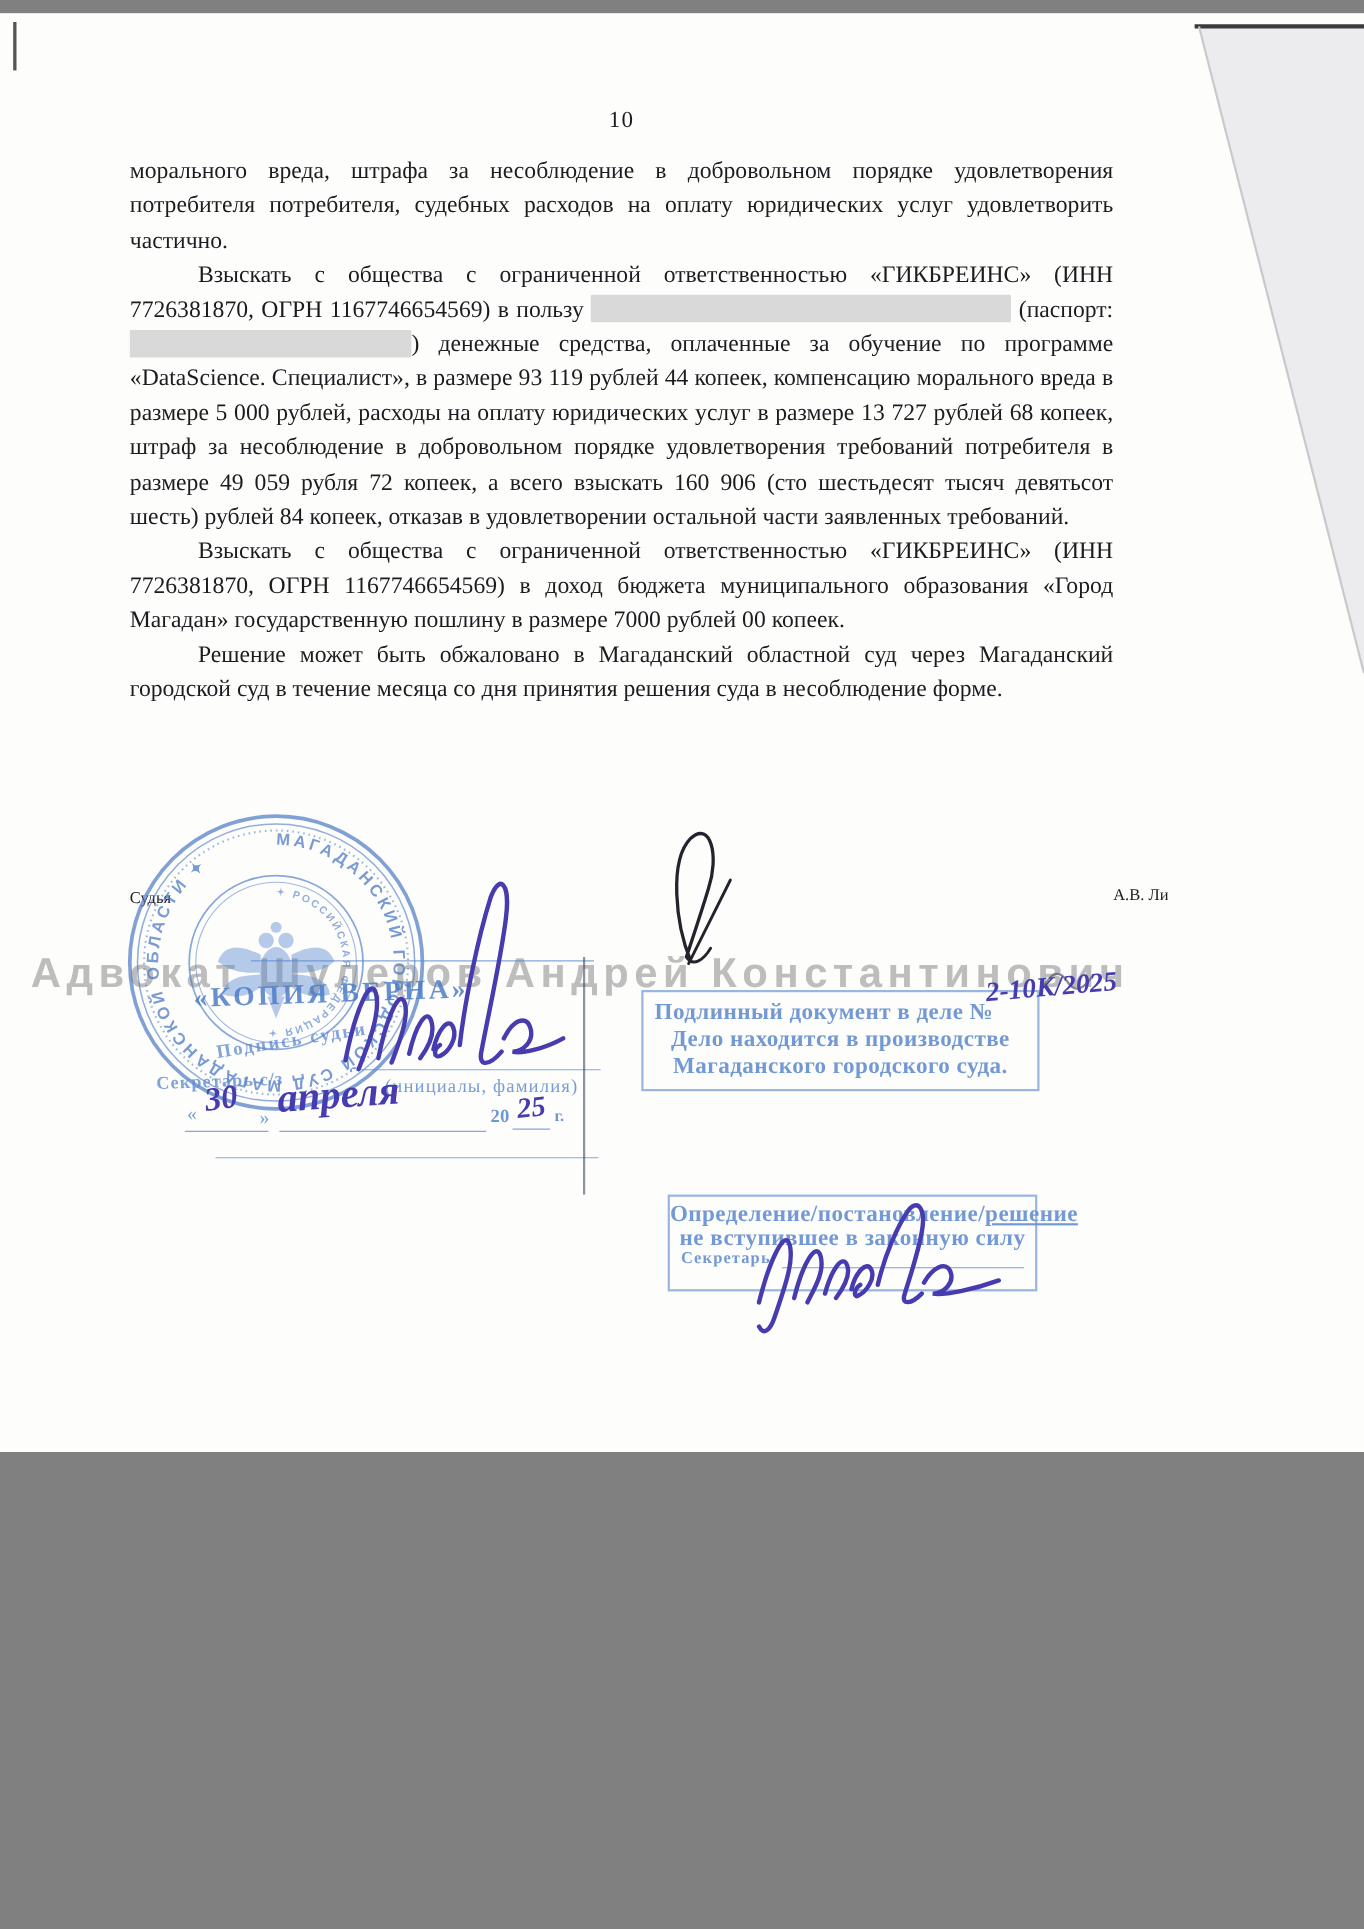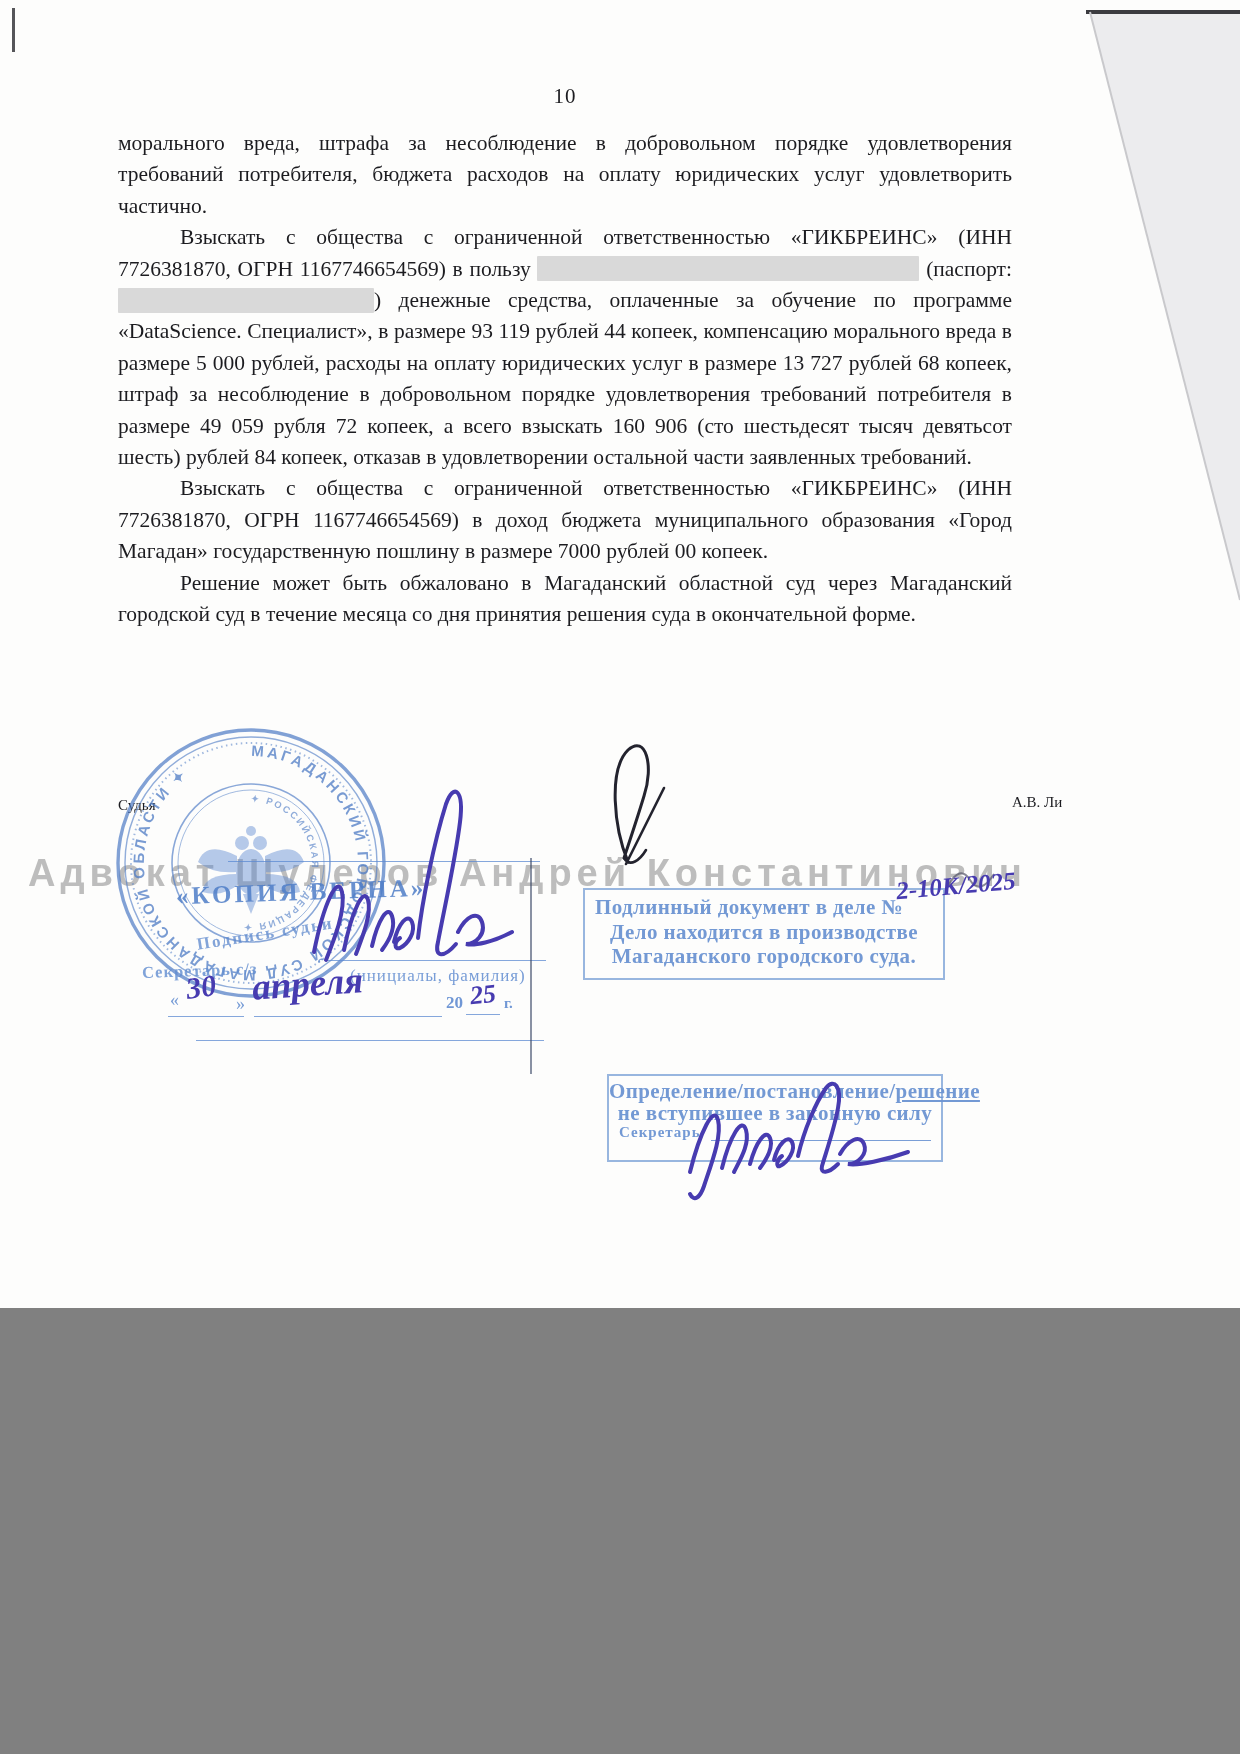--- a/index.html
+++ b/index.html
@@ -1,17 +1,17 @@
 <!DOCTYPE html>
 <html><head>
 <meta charset="utf-8">
 <style>
   html,body{margin:0;padding:0;background:#808080;}
   .page{
-    position:relative;width:1240px;height:1308px;margin:0 auto;
+    position:relative;width:1240px;height:1308px;margin:12px auto;
     background:#fdfdfc;overflow:hidden;
     font-family:"Liberation Serif","DejaVu Serif",serif;color:#1c1c20;
   }
   .abs{position:absolute;}
   .pagenum{left:118px;top:84px;width:894px;text-align:center;font-size:21px;letter-spacing:1px;}
   .textblock{left:118px;top:128px;width:894px;}
   .textblock p{
     margin:0;font-size:21.5px;line-height:31.4px;text-align:justify;
   }
   .textblock p.ind{text-indent:62px;}
@@ -62,24 +62,24 @@
     <polygon points="1090,12 1240,12 1240,600" fill="#ececee"></polygon>
     <line x1="1086" y1="12" x2="1240" y2="12" stroke="#3b3b3f" stroke-width="4"></line>
     <line x1="1090" y1="12" x2="1240" y2="600" stroke="#c9c9cc" stroke-width="2"></line>
   </svg>
 
   <div class="abs" style="left:12px;top:8px;width:3px;height:44px;background:#2a2a30;opacity:.8"></div>
 
   <div class="abs pagenum">10</div>
 
   <div class="abs textblock">
-    <p>морального вреда, штрафа за несоблюдение в добровольном порядке удовлетворения требований потребителя, бюджета расходов на оплату юридических услуг удовлетворить частично.</p>
+    <p>морального вреда, штрафа за несоблюдение в добровольном порядке удовлетворения потребителя потребителя, судебных расходов на оплату юридических услуг удовлетворить частично.</p>
     <p class="ind"><span>Взыскать с общества с ограниченной ответственностью «ГИКБРЕИНС» (ИНН 7726381870, ОГРН 1167746654569) в пользу </span><span class="redact" style="width:382px"></span><span> (паспорт: </span><span class="redact" style="width:256px"></span><span>) денежные средства, оплаченные за обучение по программе «DataScience. Специалист», в размере 93 119 рублей 44 копеек, компенсацию морального вреда в размере 5 000 рублей, расходы на оплату юридических услуг в размере 13 727 рублей 68 копеек, штраф за несоблюдение в добровольном порядке удовлетворения требований потребителя в размере 49 059 рубля 72 копеек, а всего взыскать 160 906 (сто шестьдесят тысяч девятьсот шесть) рублей 84 копеек, отказав в удовлетворении остальной части заявленных требований.</span></p>
     <p class="ind">Взыскать с общества с ограниченной ответственностью «ГИКБРЕИНС» (ИНН 7726381870, ОГРН 1167746654569) в доход бюджета муниципального образования «Город Магадан» государственную пошлину в размере 7000 рублей 00 копеек.</p>
-    <p class="ind">Решение может быть обжаловано в Магаданский областной суд через Магаданский городской суд в течение месяца со дня принятия решения суда в окончательной форме.</p>
+    <p class="ind">Решение может быть обжаловано в Магаданский областной суд через Магаданский городской суд в течение месяца со дня принятия решения суда в несоблюдение форме.</p>
   </div>
 
   <div class="abs judge" style="left:118px;top:797px">Судья</div>
   <div class="abs judge" style="left:1012px;top:794px;white-space:nowrap">А.В. Ли</div>
 
   <svg class="abs" style="left:594px;top:736px" width="112" height="142" viewBox="0 0 112 142">
     <path d="M34 126 C 20 92, 14 34, 34 14 C 52 -2, 60 30, 50 60 C 44 80, 36 104, 30 122" fill="none" stroke="#23232e" stroke-width="3" stroke-linecap="round"></path>
     <path d="M70 52 L32 128 M30 122 C 36 132, 46 124, 52 114" fill="none" stroke="#23232e" stroke-width="2.6" stroke-linecap="round"></path>
   </svg>
 

